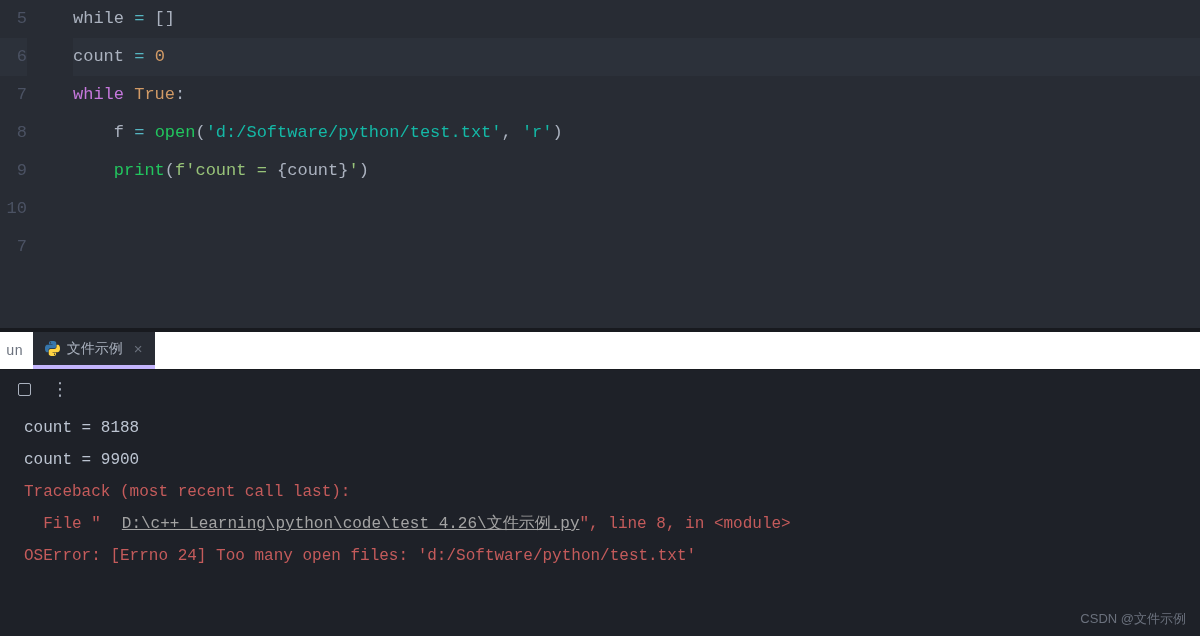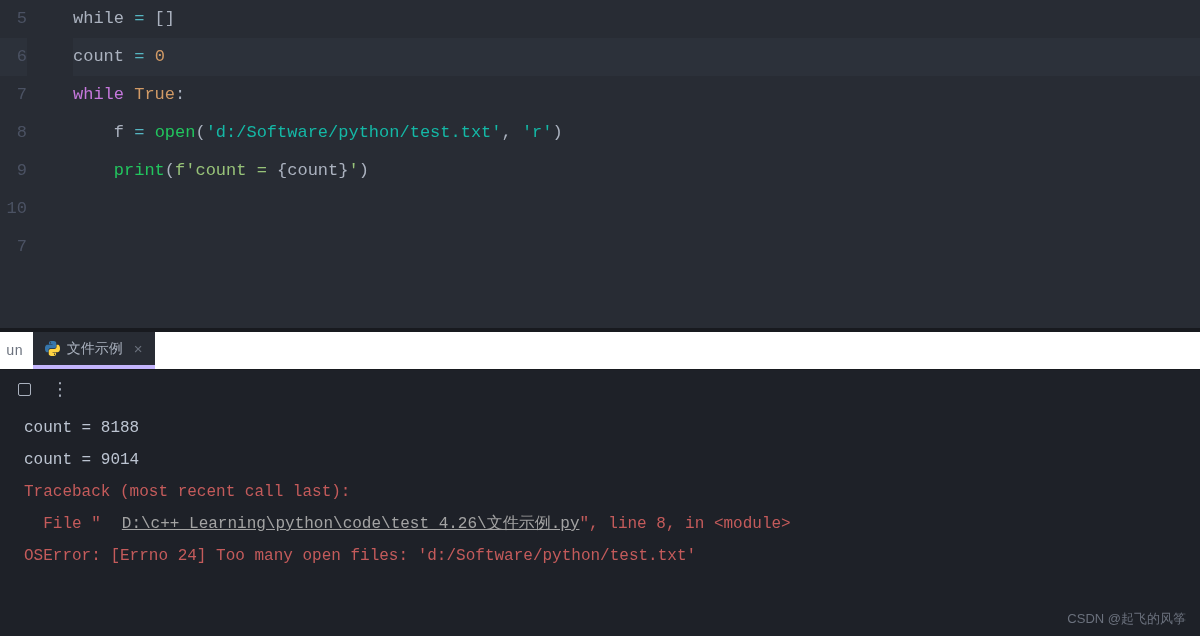--- a/index.html
+++ b/index.html
@@ -187,20 +187,20 @@
     </div>
   </div>
   <div class="toolbar">
     <span class="toolbar-icon">
         <div class="stop-icon"></div>
       </span>
     <span class="toolbar-icon more-icon">⋮</span>
   </div>
   <div class="output" id="output">
       <div class="out-line out-normal">count = 8188</div>
-      <div class="out-line out-normal">count = 9014</div>
+      <div class="out-line out-normal">count = 9900</div>
       <div class="out-line out-error">Traceback (most recent call last):</div>
       <div class="out-line out-error"><span>  File "</span><span class="out-link">D:\c++ Learning\python\code\test 4.26\文件示例.py</span><span>", line 8, in &lt;module&gt;</span></div>
       <div class="out-line out-error">OSError: [Errno 24] Too many open files: 'd:/Software/python/test.txt'</div>
     </div>
 </div>
 
-<div class="watermark">CSDN @起飞的风筝</div>
+<div class="watermark">CSDN @文件示例</div>
 
 </body></html>

